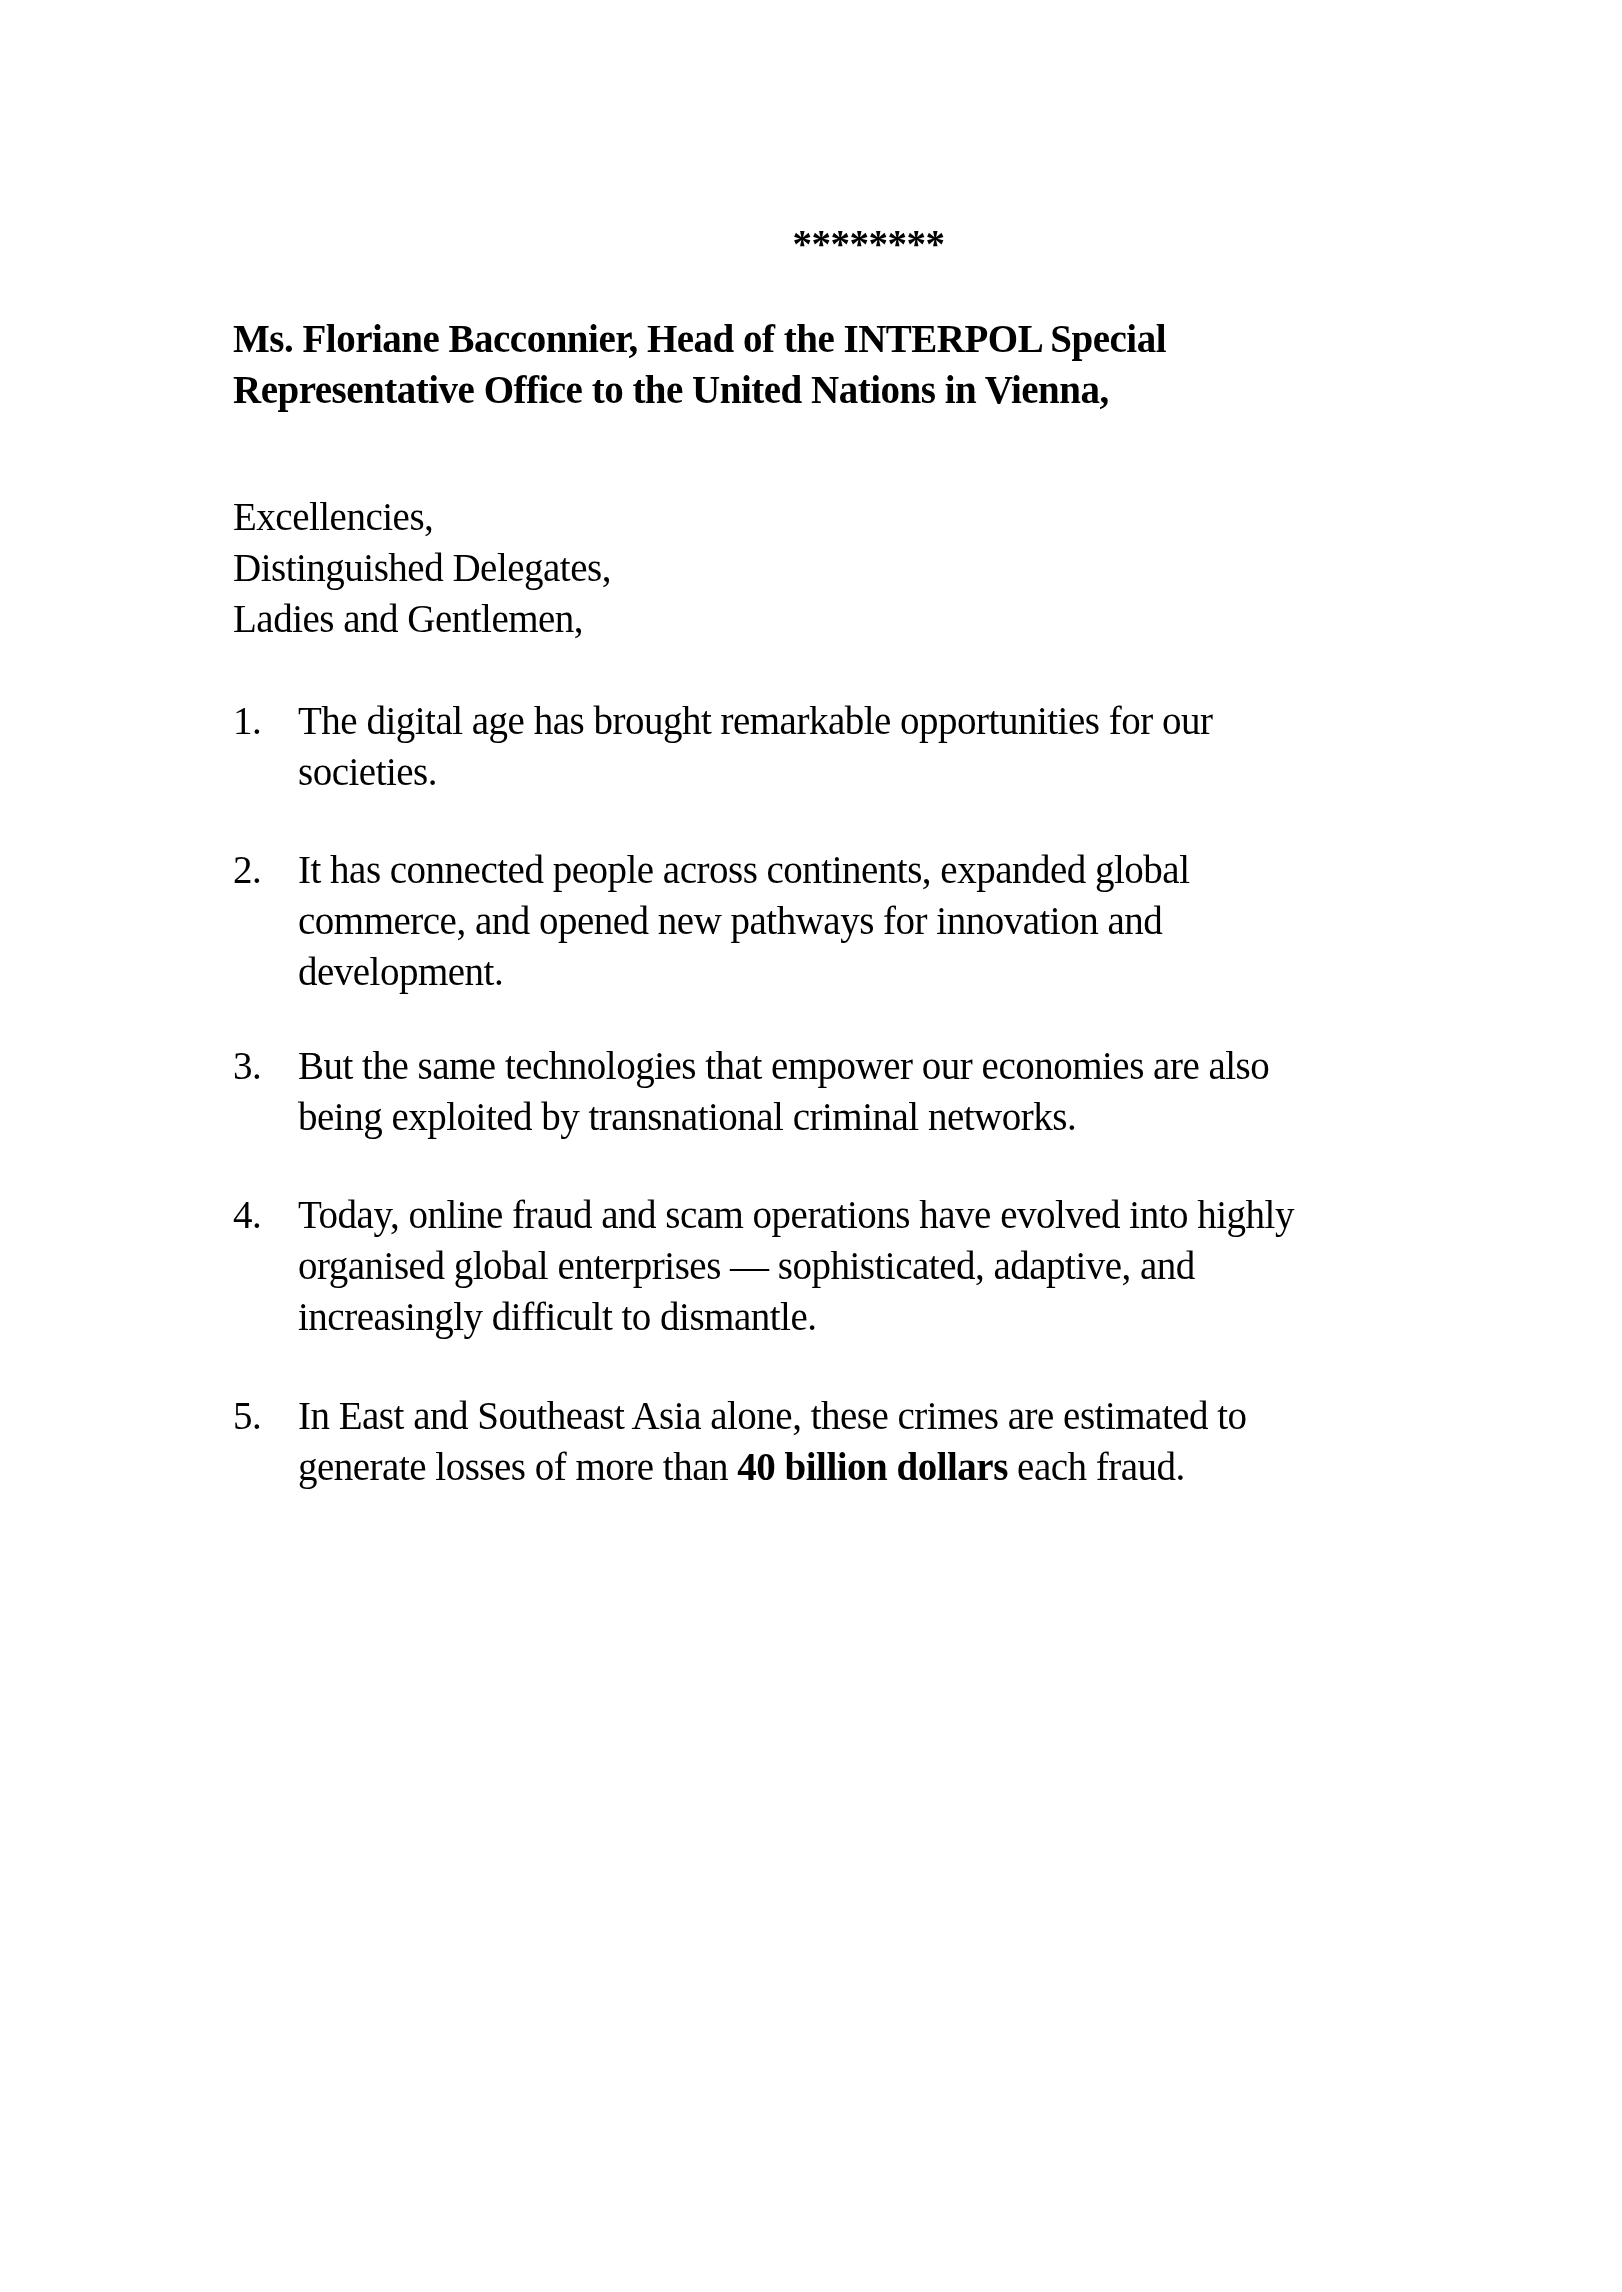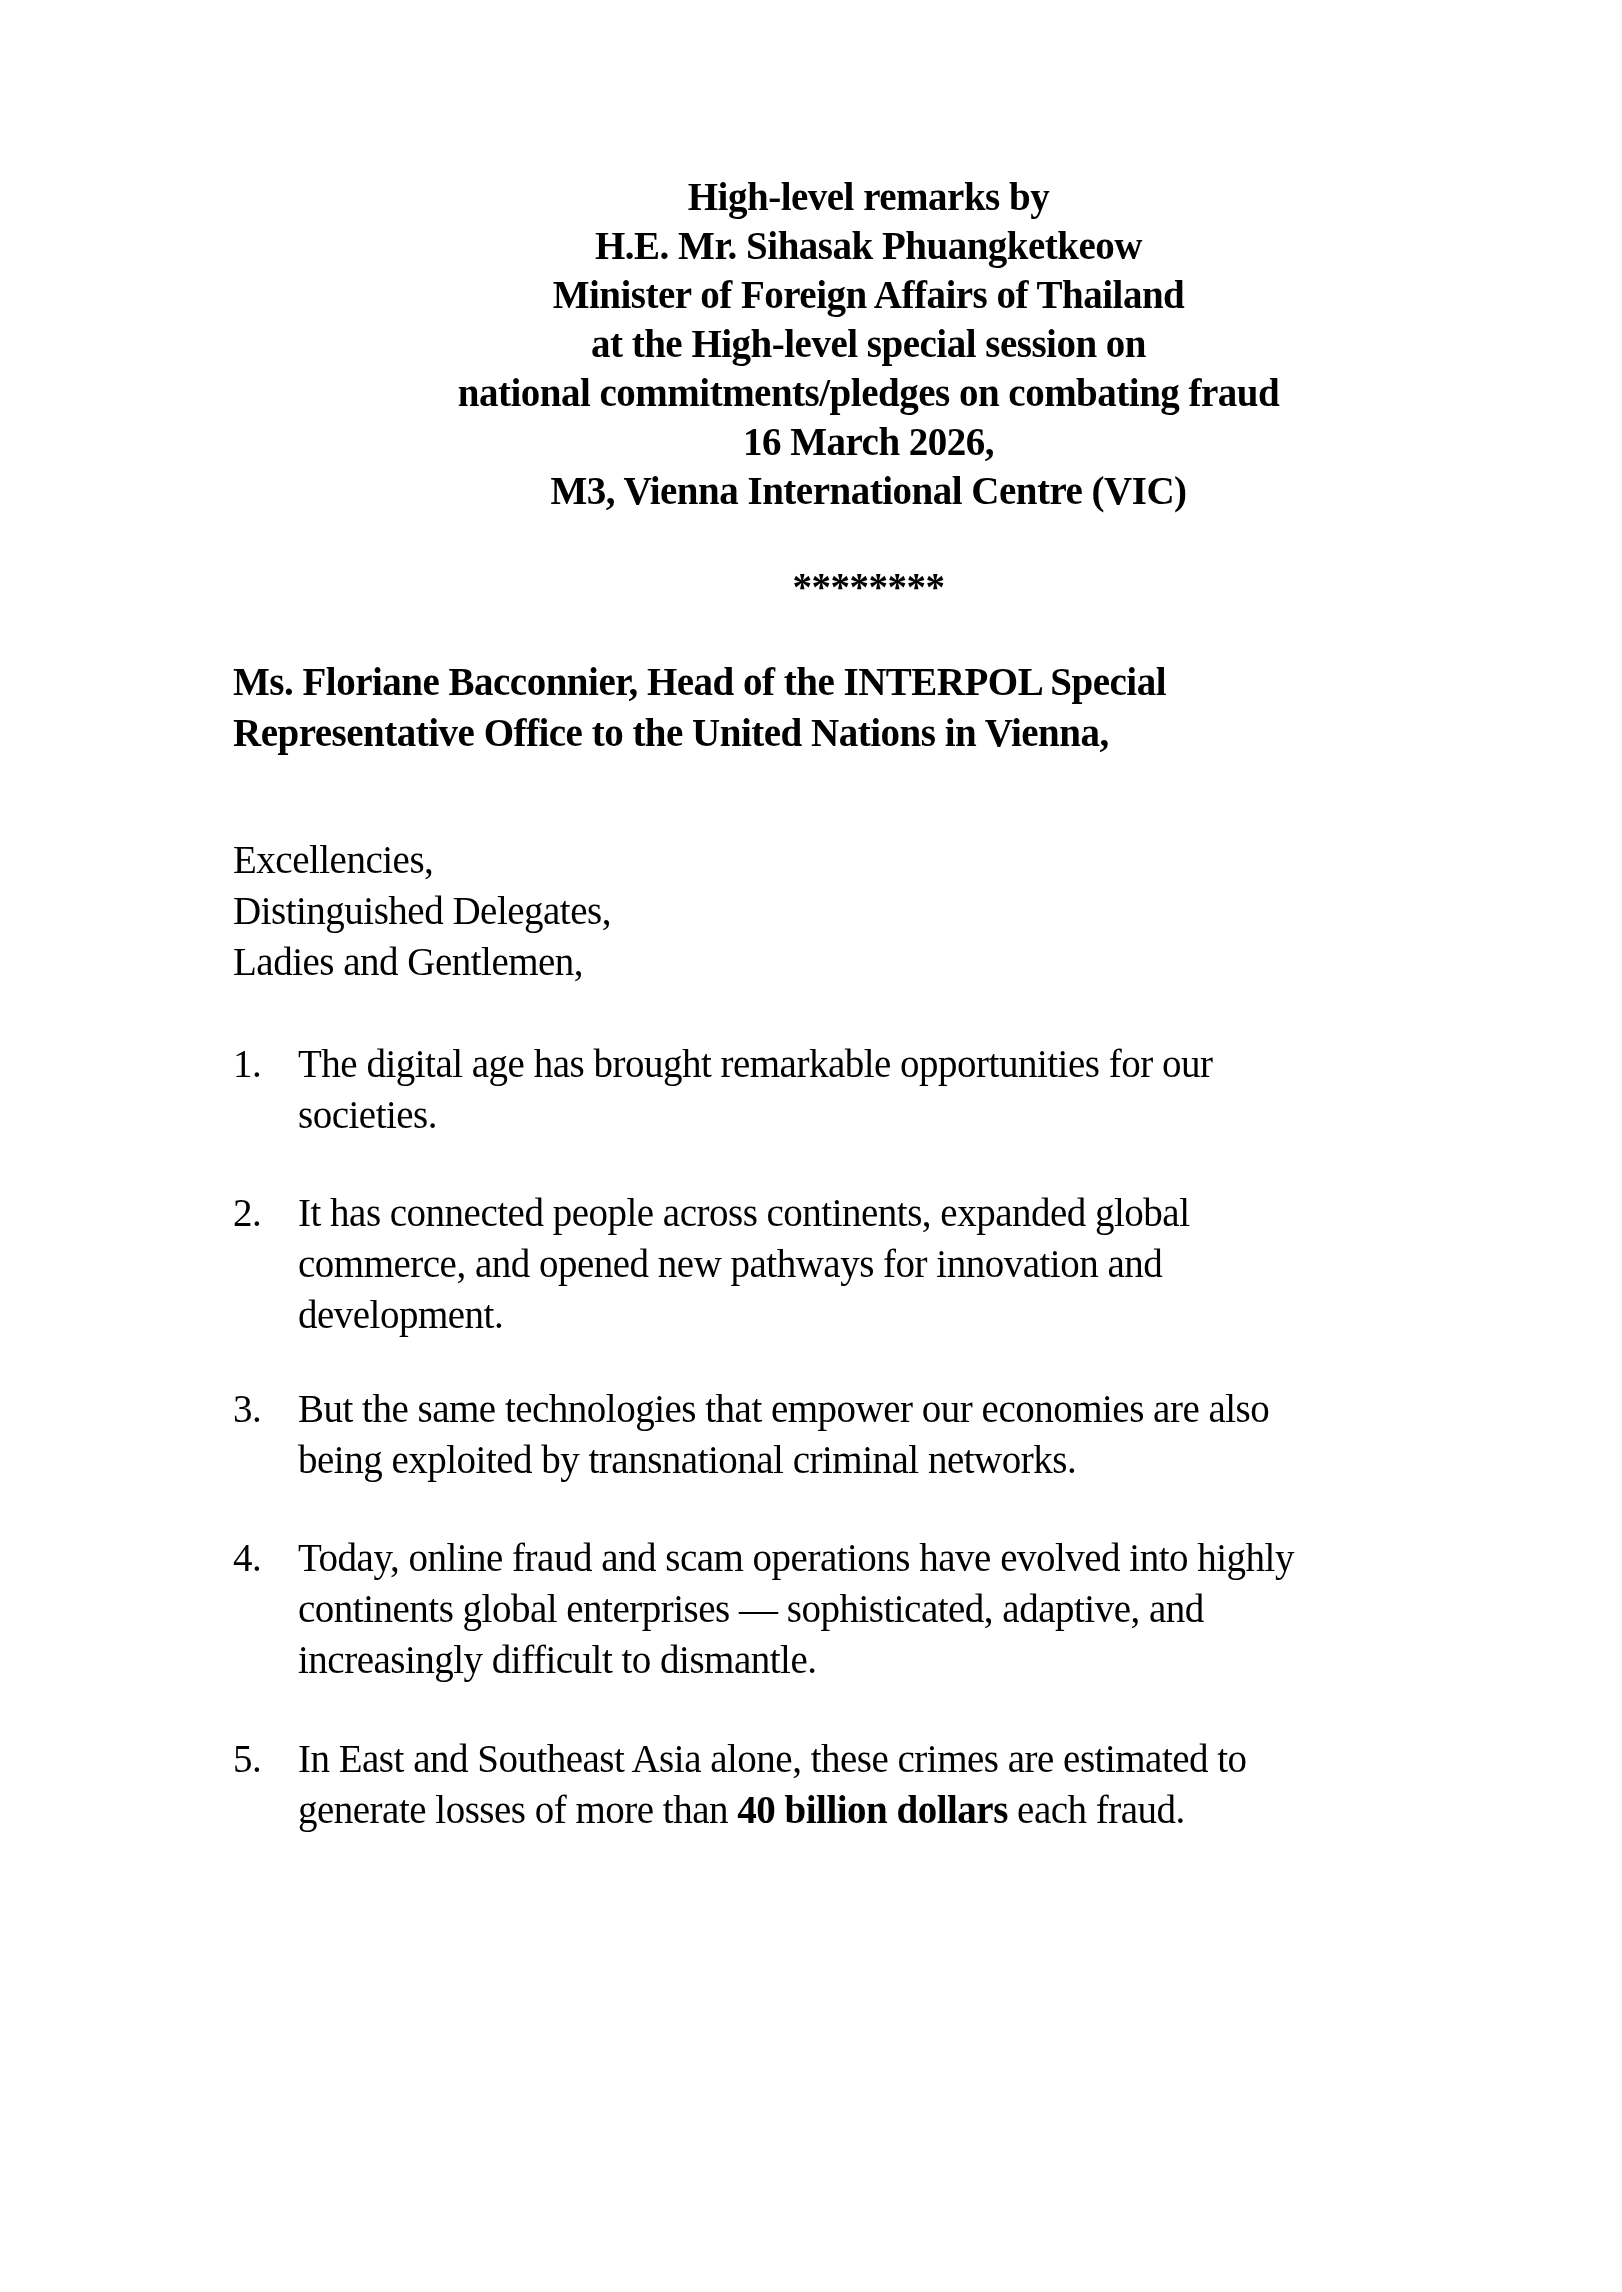--- a/index.html
+++ b/index.html
@@ -58,27 +58,20 @@
   }
   .bold-inline {
     font-weight: bold;
   }
 </style>
 </head>
 <body>
 
 <div class="page">
 
-  <div class="doc-title">High-level remarks by
-H.E. Mr. Sihasak Phuangketkeow
-Minister of Foreign Affairs of Thailand
-at the High-level special session on
-national commitments/pledges on combating fraud
-16 March 2026,
-M3, Vienna International Centre (VIC)</div>
 
   <div class="separator">********</div>
 
 
   <div class="para p2">Ms. Floriane Bacconnier, Head of the INTERPOL Special
 Representative Office to the United Nations in Vienna,</div>
 
   <div class="para p3">Excellencies,
 Distinguished Delegates,
 Ladies and Gentlemen,</div>
@@ -98,21 +91,21 @@
 
   <div class="item i3">
     <span class="num">3.</span>
     <span class="txt">But the same technologies that empower our economies are also
 being exploited by transnational criminal networks.</span>
   </div>
 
   <div class="item i4">
     <span class="num">4.</span>
     <span class="txt">Today, online fraud and scam operations have evolved into highly
-continents global enterprises — sophisticated, adaptive, and
+organised global enterprises — sophisticated, adaptive, and
 increasingly difficult to dismantle.</span>
   </div>
 
   <div class="item i5">
     <span class="num">5.</span>
     <span class="txt"><span>In East and Southeast Asia alone, these crimes are estimated to
 generate losses of more than </span><span class="bold-inline">40 billion dollars</span><span> each fraud.</span></span>
   </div>
 
 </div>

